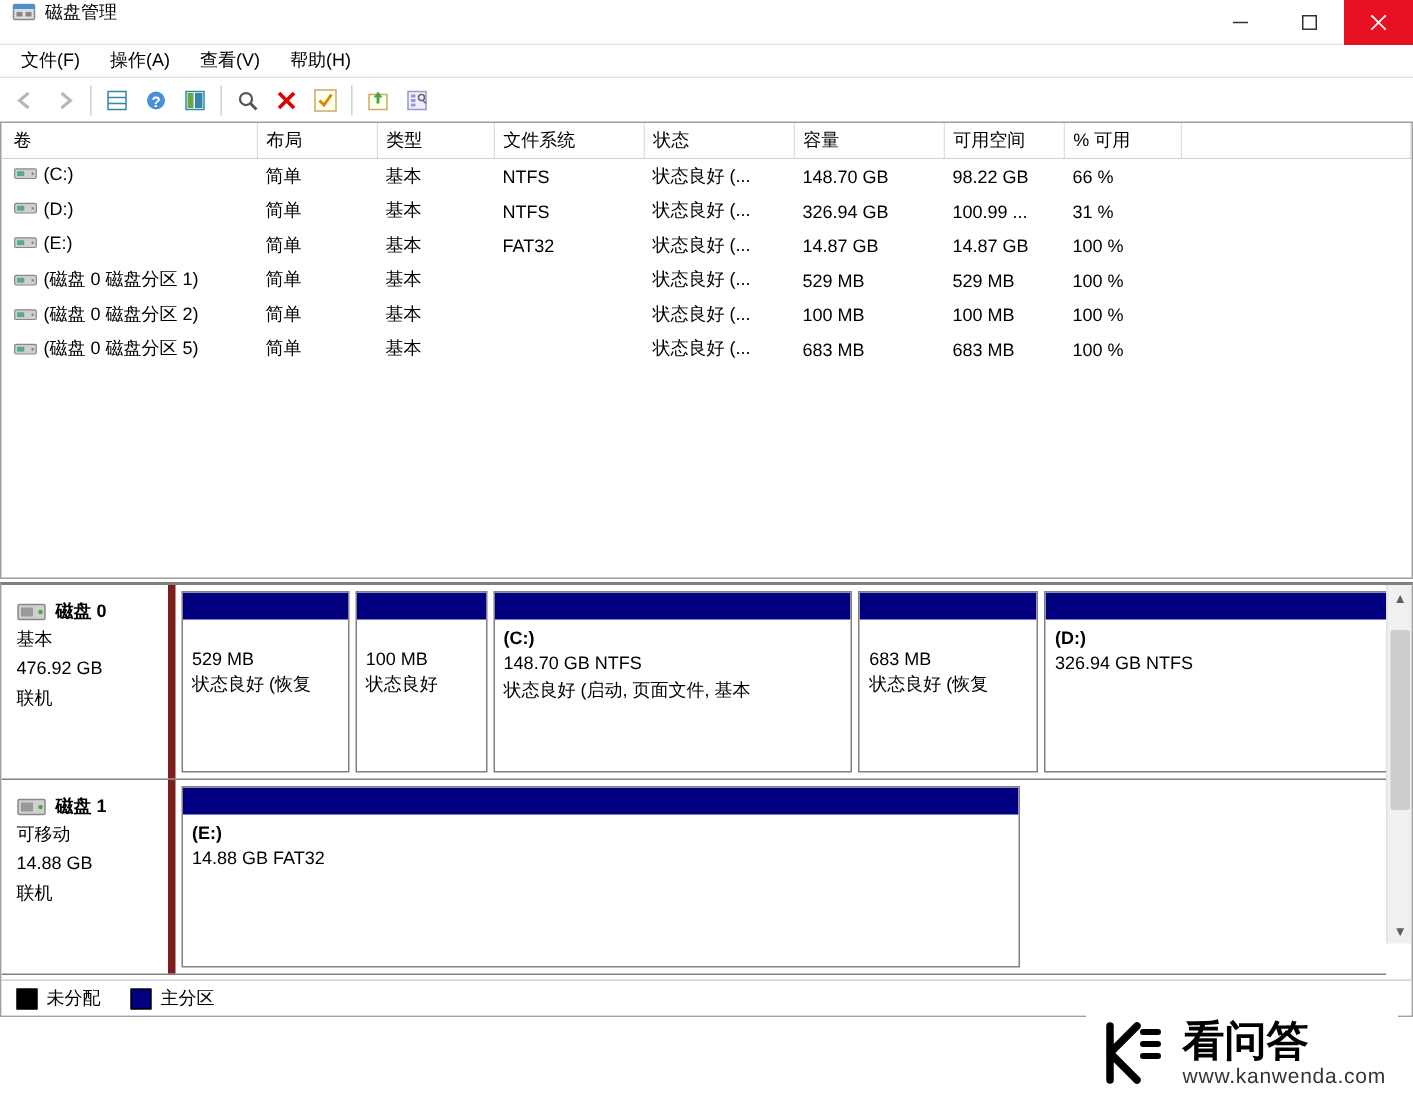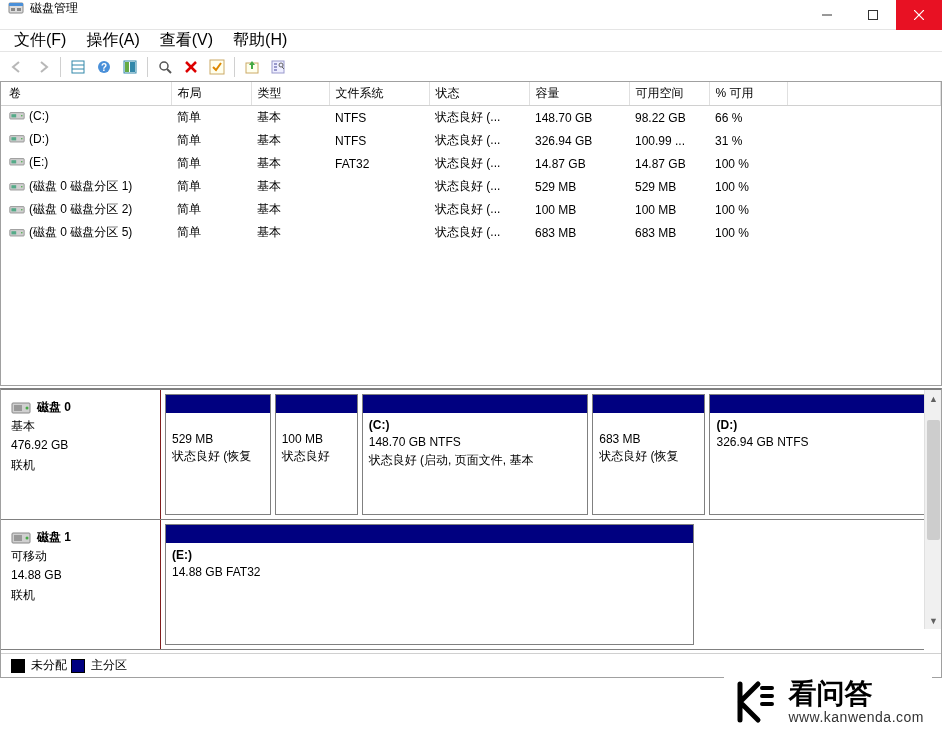--- a/index.html
+++ b/index.html
@@ -4,43 +4,43 @@
 <style>
 * { box-sizing: border-box; }
 body { margin: 0; font-family: "Microsoft YaHei", "Segoe UI", Tahoma, sans-serif; font-size: 12px; background: #fff; color: #000; width: 942px; height: 746px; overflow: hidden; position: relative; }
 .titlebar { height: 30px; background: #fff; display: flex; align-items: flex-start; padding-left: 8px; border-bottom: 1px solid #e5e5e5; }
 .titlebar .app-icon { width: 16px; height: 16px; margin-right: 6px; display: inline-block; }
 .titlebar .title { flex: 1; font-size: 12px; }
 .winbtns { display: flex; height: 30px; }
 .winbtn { width: 46px; display: flex; align-items: center; justify-content: center; color: #333; }
 .winbtn.close { background: #e81123; color: #fff; width: 46px; }
 .winbtn svg { width: 10px; height: 10px; }
-.menubar { height: 22px; display: flex; align-items: center; padding: 0 6px; gap: 4px; border-bottom: 1px solid #e5e5e5; font-size: 16px; }
+.menubar { height: 22px; display: flex; align-items: center; padding: 0 6px; gap: 4px; border-bottom: 1px solid #e5e5e5; font-size: 12px; }
 .menubar .mitem { padding: 2px 8px; }
 .toolbar { height: 30px; display: flex; align-items: center; padding: 0 6px; gap: 4px; border-bottom: 1px solid #a0a0a0; }
 .toolbar .tbtn { width: 22px; height: 22px; display: flex; align-items: center; justify-content: center; border: 1px solid transparent; }
 .toolbar .sep { width: 1px; height: 20px; background: #d0d0d0; margin: 0 2px; }
 .toolbar svg { width: 16px; height: 16px; }
 .pane-top { border: 1px solid #a0a0a0; border-top: none; height: 304px; overflow: hidden; display: flex; flex-direction: column; margin: 0 0 2px 0;}
 table.volumes { width: 100%; border-collapse: collapse; table-layout: fixed; }
 table.volumes th { text-align: left; font-weight: normal; background: #fff; border-right: 1px solid #e0e0e0; border-bottom: 1px solid #d0d0d0; padding: 3px 6px; font-size: 12px; white-space: nowrap; overflow: hidden; position: relative;}
 table.volumes th:first-child { padding-left: 8px; }
 table.volumes td { padding: 3px 6px; font-size: 12px; white-space: nowrap; overflow: hidden; text-overflow: ellipsis; }
 table.volumes td.volcell { display: flex; align-items: center; gap: 4px; padding-left: 8px;}
 .vol-icon { width: 16px; height: 12px; display: inline-block; }
 .pane-bottom { border: 1px solid #a0a0a0; border-top: 2px solid #808080; height: 290px; overflow: hidden; position: relative; display:flex; flex-direction:column;}
 .disk-row { display: flex; border-bottom: 1px solid #808080; background: #fff; }
-.disk-label { width: 160px; border-right: 1px solid #7f1d1d; padding: 8px 10px; font-size: 12px; line-height: 1.6; }
+.disk-label { width: 116px; border-right: 5px solid #7f1d1d; padding: 8px 10px; font-size: 12px; line-height: 1.6; }
 .disk-label .dname { font-weight: bold; display: flex; align-items: center; gap: 6px;}
 .disk-parts { flex: 1; padding: 4px; display: flex; gap: 4px; position: relative; }
 .part { border: 1px solid #808080; display: flex; flex-direction: column; overflow: hidden; min-width: 0;}
 .part-header { height: 18px; background: #000080; }
 .part-body { padding: 4px 6px; font-size: 12px; line-height: 1.45; overflow: hidden; white-space: nowrap; }
 .part-body .pname { font-weight: bold; }
-.legend { height: 24px; border-top: 1px solid #d0d0d0; display: flex; align-items: center; padding: 0 10px; gap: 4px; font-size: 12px; background:#fff;}
+.legend { height: 24px; border-top: 1px solid #d0d0d0; display: flex; align-items: center; padding: 0 10px; gap: 20px; font-size: 12px; background:#fff;}
 .legend-item { display: flex; align-items: center; gap: 6px; }
 .swatch { width: 14px; height: 14px; border: 1px solid #000; }
 .swatch.black { background: #000; }
 .swatch.navy { background: #000080; }
 .watermark { position: absolute; right: 10px; bottom: 16px; display: flex; align-items: center; gap: 8px; background: #fff; padding: 4px 8px; }
 .watermark .wtxt { display: flex; flex-direction: column; line-height: 1.1; }
 .watermark .wtxt .l1 { font-size: 28px; font-weight: bold; font-family: Liberation Sans, sans-serif; }
 .watermark .wtxt .l2 { font-size: 14px; letter-spacing: 0.5px; color: #333; }
 .disabled svg { opacity: 0.35; }
 .scrollbar { position:absolute; right:0; top:0; bottom:24px; width:17px; background:#f0f0f0; border-left:1px solid #e0e0e0;}

